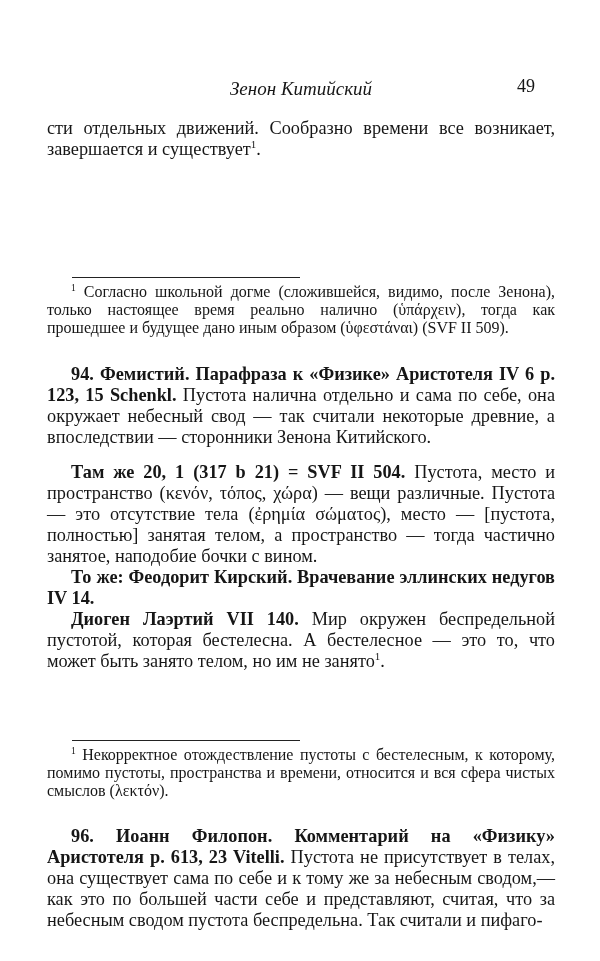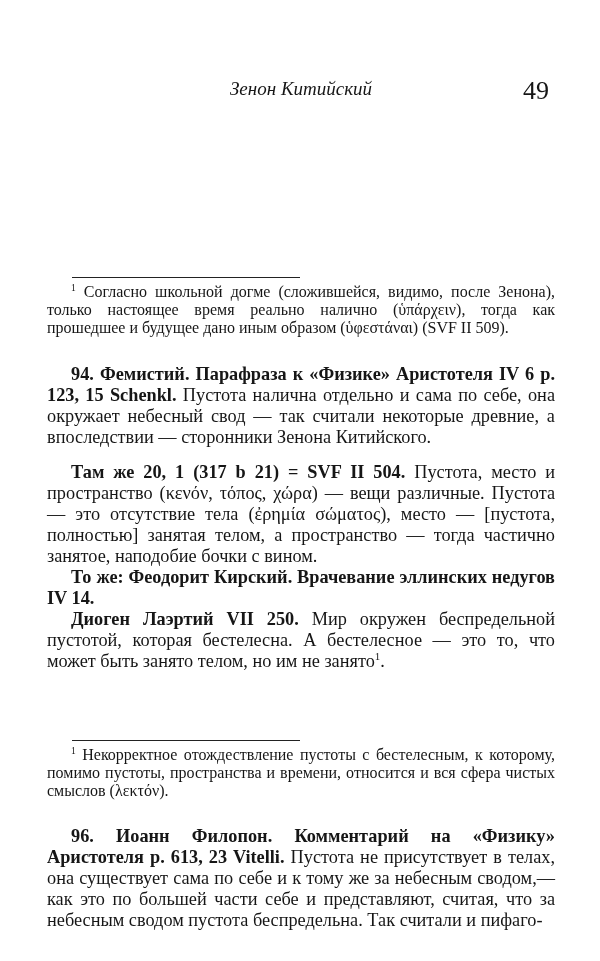--- a/index.html
+++ b/index.html
@@ -10,21 +10,21 @@
   }
   .page { position: absolute; left: 47px; top: 0; width: 508px; }
   .runhead {
     position: absolute; top: 76px; left: 0; width: 508px; height: 22px;
   }
   .runhead .title {
     position: absolute; left: 0; right: 0; text-align: center;
     font-style: italic; font-size: 19px; top: 2px; font-family: Liberation Serif, serif;
   }
   .runhead .pageno {
-    position: absolute; right: 6px; top: 0; font-size: 26px;
+    position: absolute; right: 20px; top: 0; font-size: 18px;
   }
   .block { position: absolute; left: 0; width: 508px; }
   .main { font-size: 18.3px; line-height: 21px; text-align: justify; text-align-last: left; }
   .main p { margin: 0; }
   .main p.ind { text-indent: 24px; }
   .main p.noind { text-indent: 0; }
   .fn { font-size: 16px; line-height: 18px; text-align: justify; }
   .fn p { margin: 0; text-indent: 24px; }
   .rule { position: absolute; left: 25px; width: 228px; height: 0; border-top: 1.5px solid #222; }
   b { font-weight: bold; }
@@ -35,35 +35,36 @@
 <body>
 
 <div class="page">
 
   <div class="runhead">
     <div class="title">Зенон Китийский</div>
     <div class="pageno">49</div>
   </div>
 
   <div class="block main" style="top:118px;">
+    <p class="noind"><span>сти отдельных движений. Сообразно времени все возникает, завершается и существует</span><sup>1</sup><span>.</span></p>
   </div>
 
   <div class="rule" style="top:277px;"></div>
   <div class="block fn" style="top:283px;">
     <p><sup>1</sup><span> Согласно школьной догме (сложившейся, видимо, после Зенона), только настоящее время реально налично (ὑπάρχειν), тогда как прошедшее и будущее дано иным образом (ὑφεστάναι) (SVF II 509).</span></p>
   </div>
 
   <div class="block main" style="top:364px;">
     <p class="ind"><b>94. Фемистий. Парафраза к «Физике» Аристотеля IV 6 p. 123, 15 Schenkl.</b><span> Пустота налична отдельно и сама по себе, она окружает небесный свод — так считали некоторые древние, а впоследствии — сторонники Зенона Китийского.</span></p>
   </div>
 
   <div class="block main" style="top:462px;">
     <p class="ind"><b>Там же 20, 1 (317 b 21) = SVF II 504.</b><span> Пустота, место и пространство (κενόν, τόπος, χώρα) — вещи различные. Пустота — это отсутствие тела (ἐρημία σώματος), место — [пустота, полностью] занятая телом, а пространство — тогда частично занятое, наподобие бочки с вином.</span></p>
     <p class="ind"><b>То же: Феодорит Кирский. Врачевание эллинских недугов IV 14.</b></p>
-    <p class="ind"><b>Диоген Лаэртий VII 250.</b><span> Мир окружен беспредельной пустотой, которая бестелесна. А бестелесное — это то, что может быть занято телом, но им не занято</span><sup>1</sup><span>.</span></p>
+    <p class="ind"><b>Диоген Лаэртий VII 140.</b><span> Мир окружен беспредельной пустотой, которая бестелесна. А бестелесное — это то, что может быть занято телом, но им не занято</span><sup>1</sup><span>.</span></p>
   </div>
 
   <div class="rule" style="top:740px;"></div>
   <div class="block fn" style="top:746px;">
     <p><sup>1</sup><span> Некорректное отождествление пустоты с бестелесным, к которому, помимо пустоты, пространства и времени, относится и вся сфера чистых смыслов (λεκτόν).</span></p>
   </div>
 
   <div class="block main" style="top:826px;">
     <p class="ind"><b>96. Иоанн Филопон. Комментарий на «Физику» Аристотеля p. 613, 23 Vitelli.</b><span> Пустота не присутствует в телах, она существует сама по себе и к тому же за небесным сводом,— как это по большей части себе и представляют, считая, что за небесным сводом пустота беспредельна. Так считали и пифаго-</span></p>
   </div>

